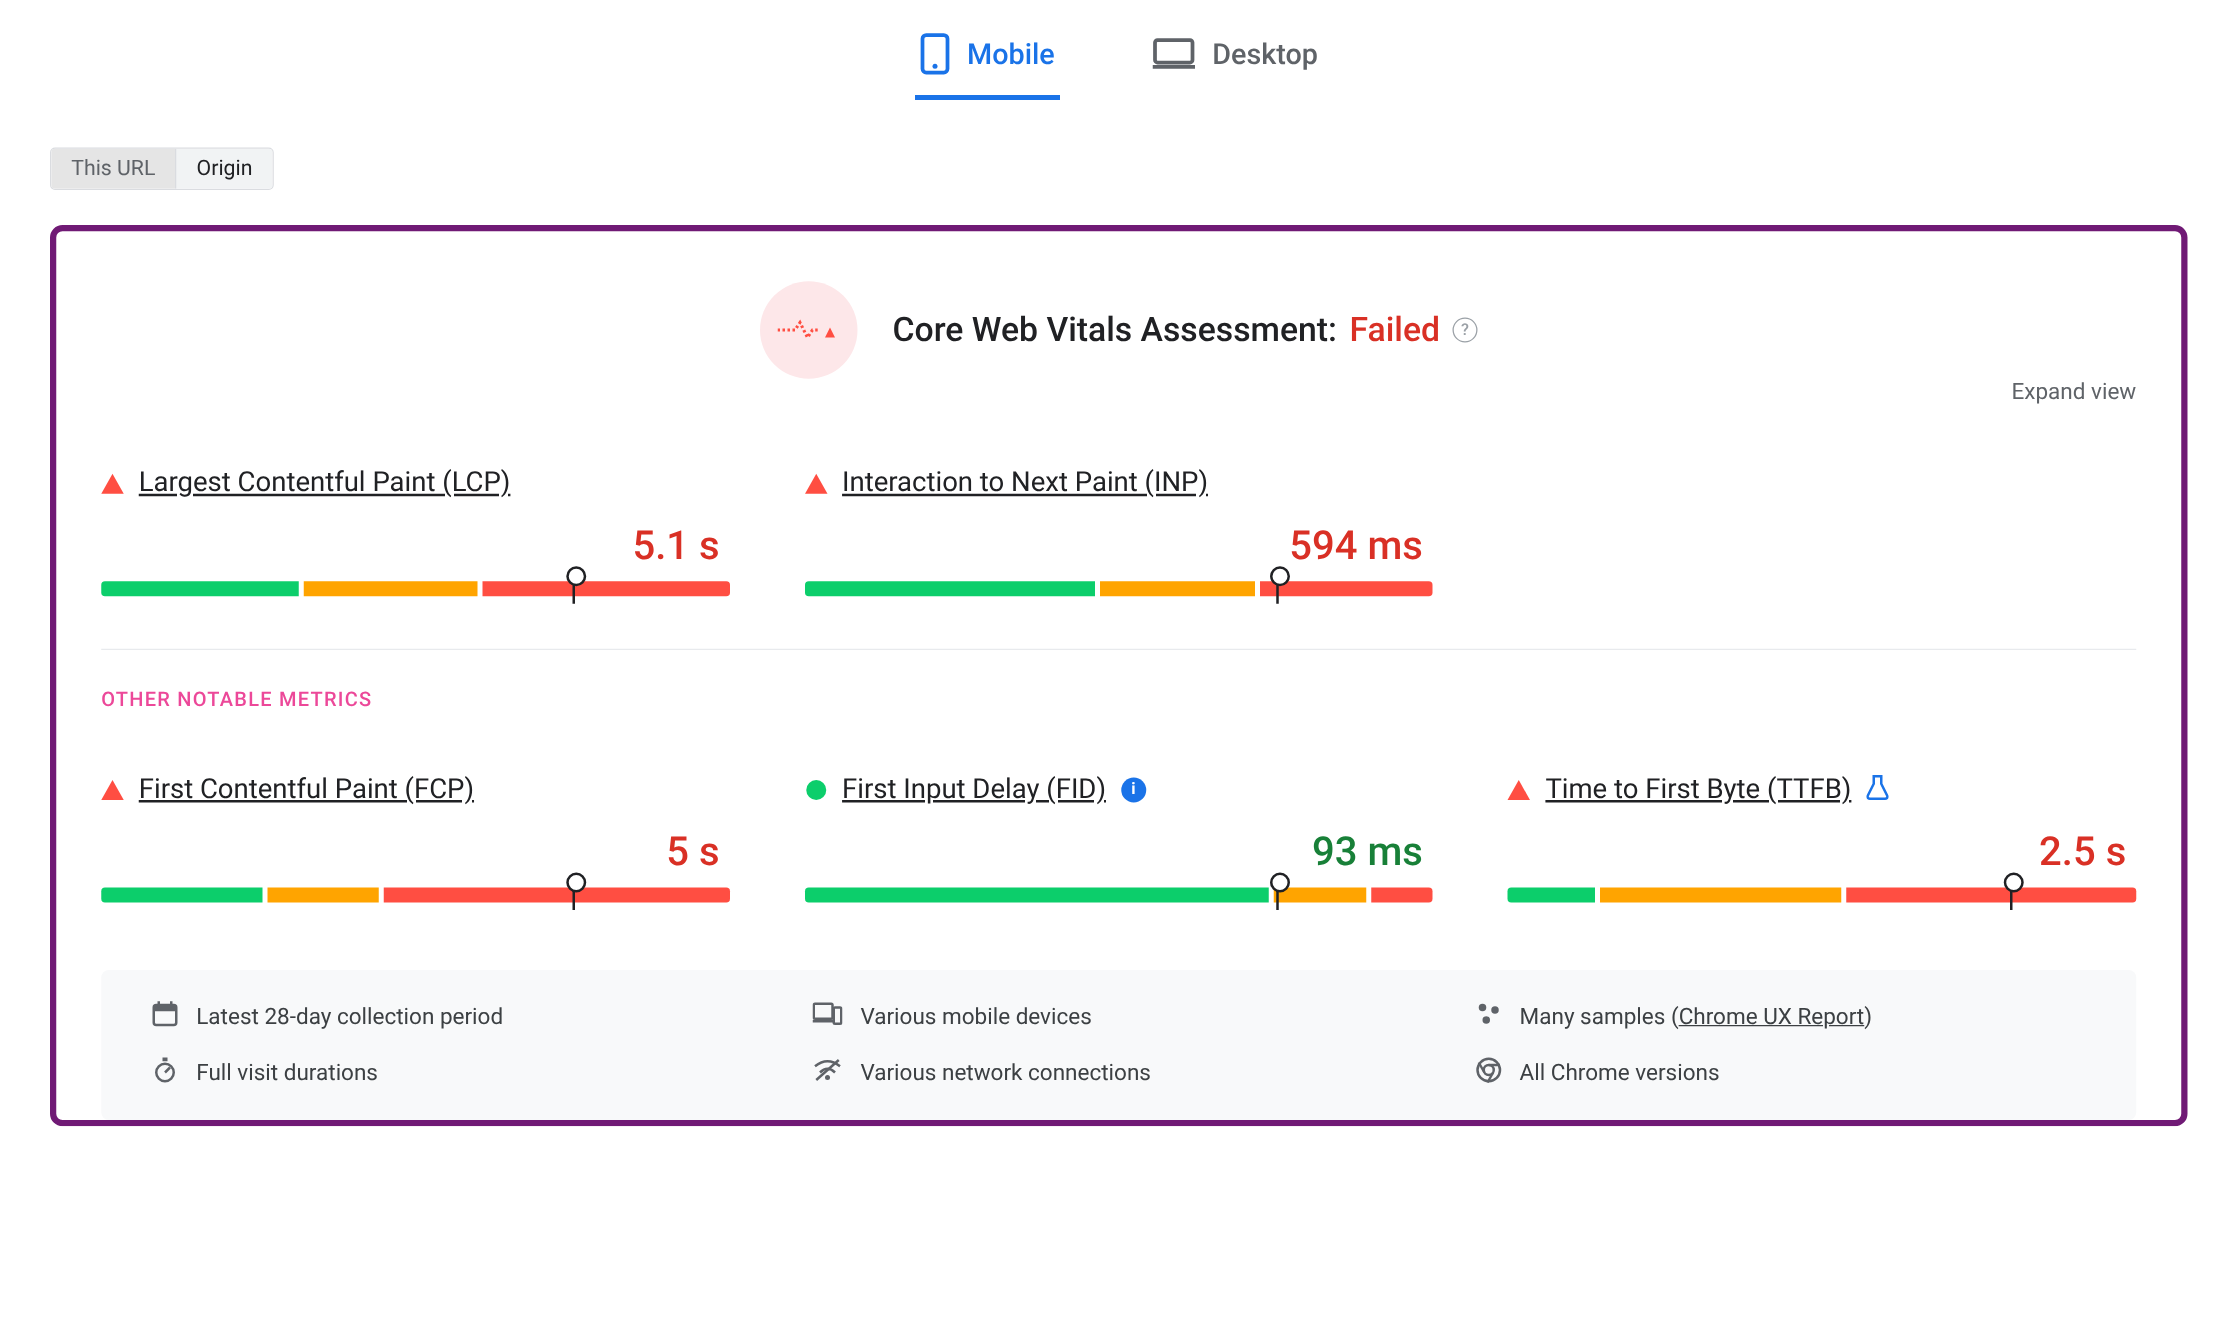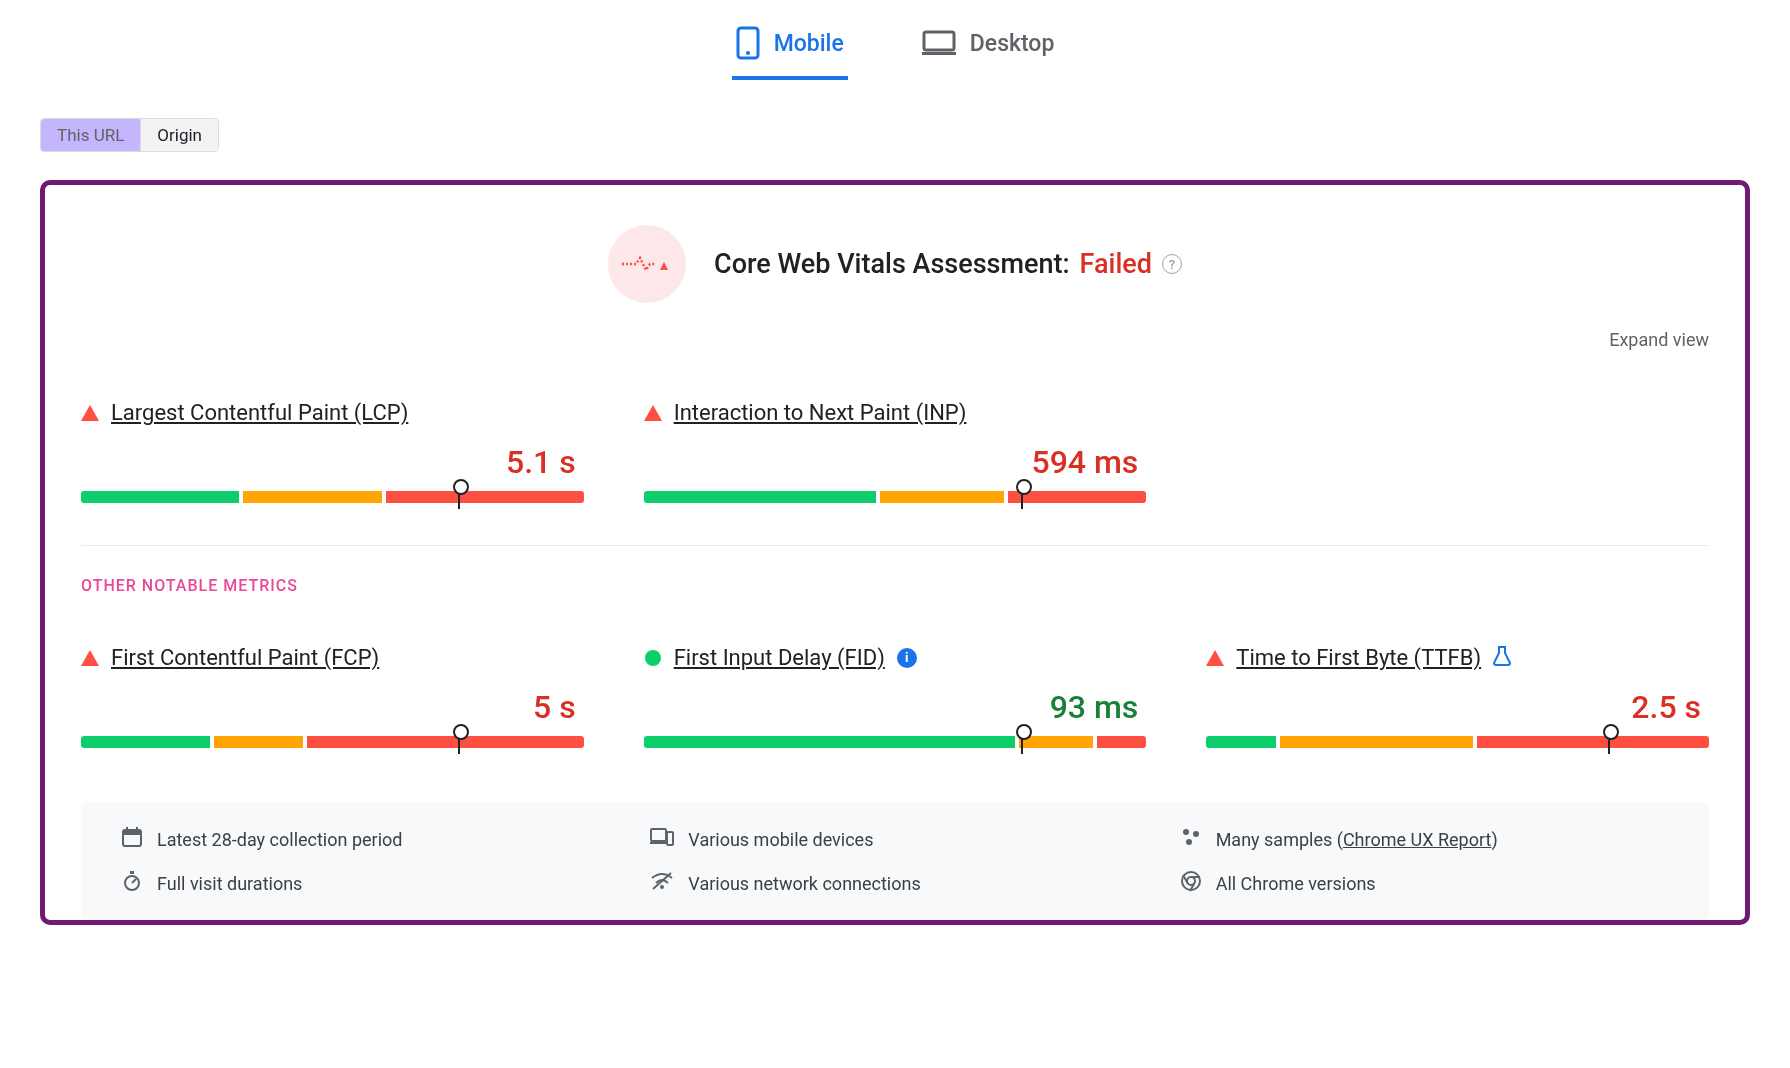--- a/index.html
+++ b/index.html
@@ -47,21 +47,21 @@
     width: 40px; height: 40px; border-radius: 50%;
     background: #e8f0fe;
     display: flex; align-items: center; justify-content: center;
   }
   .header-title { font-size: 28px; font-weight: 400; color: #202124; }
   .scope-toggle {
     display: flex; border: 1px solid #dadce0; border-radius: 4px;
     overflow: hidden; font-size: 17px;
   }
   .scope-toggle .seg {
-    padding: 6px 16px; cursor: pointer; color: #5f6368; background: #c4b5fd;
+    padding: 6px 16px; cursor: pointer; color: #5f6368; background: #e5e5e5;
   }
   .scope-toggle .seg.active { background: #f1f3f4; color: #202124; }
   .scope-toggle .seg + .seg { border-left: 1px solid #dadce0; }
 
   
   .panel {
     margin: 8px 40px 0 40px;
     border: 5px solid #701a75;
     border-radius: 10px;
     padding: 40px 36px 0 36px;
@@ -77,21 +77,21 @@
   }
   .assessment-text { font-size: 27px; font-weight: 500; color: #202124; display: flex; align-items: center; gap: 10px;}
   .assessment-status { color: #d93025; font-weight: 500; }
   .help-circle {
     width: 20px; height: 20px; border-radius: 50%;
     border: 1.5px solid #9aa0a6; color: #9aa0a6;
     font-size: 13px; display:flex; align-items:center; justify-content:center;
     cursor: pointer;
   }
 
-  .expand-row { display:flex; justify-content:flex-end; margin-top: 26px; }
+  .expand-row { display:flex; justify-content:flex-end; }
   .expand-link { font-size: 18px; color: #5f6368; cursor: pointer; }
 
   
   .metrics {
     display: grid;
     grid-template-columns: repeat(3, 1fr);
     gap: 60px;
     margin-top: 38px;
   }
   .metric { min-width: 0; }

